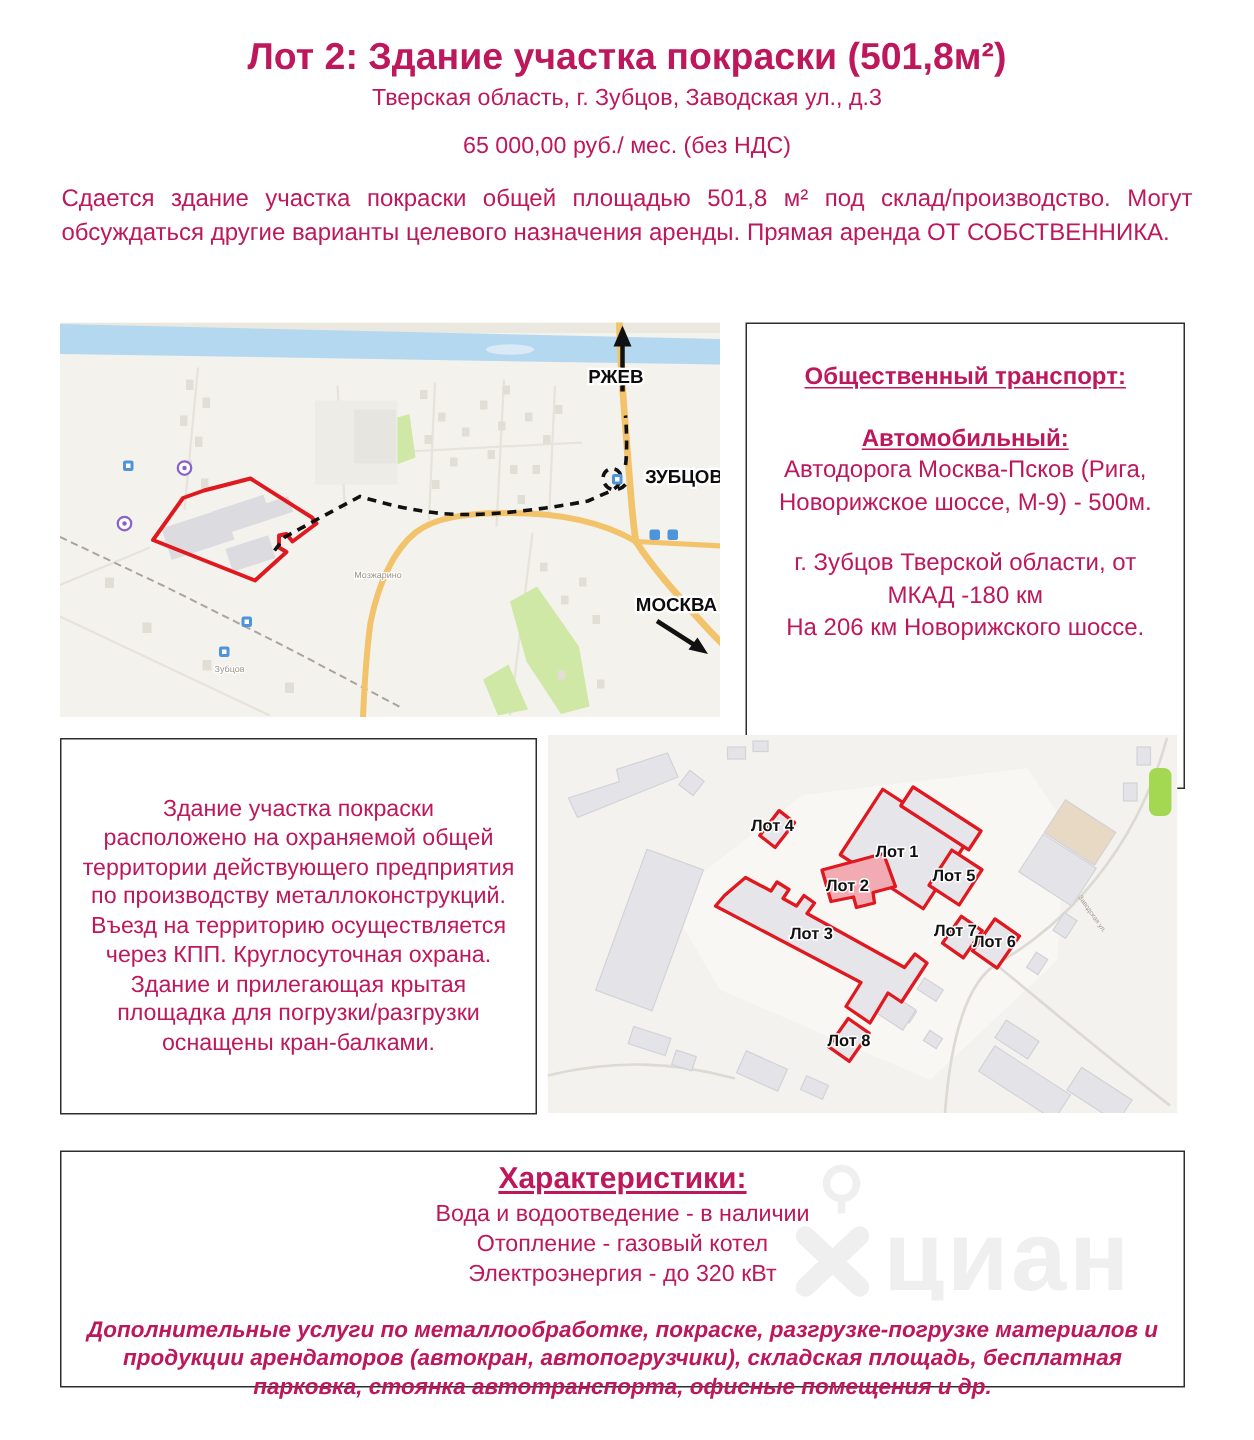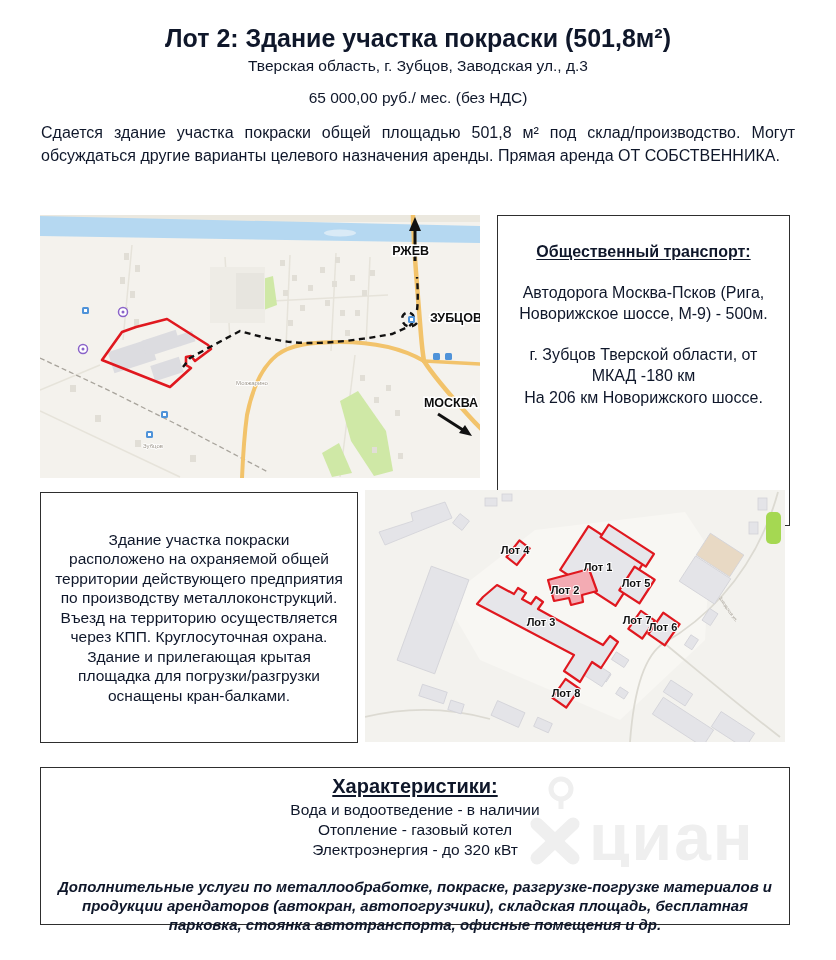--- a/index.html
+++ b/index.html
@@ -1,17 +1,17 @@
 <!DOCTYPE html>
 <html><head>
 <meta charset="utf-8">
 <style>
   html,body{margin:0;padding:0;background:#ffffff;}
   .page{position:relative;width:836px;height:960px;background:#fff;overflow:hidden;
-        font-family:"Liberation Sans",sans-serif;color:#0f172a;}
+        font-family:"Liberation Sans",sans-serif;color:#be185d;}
   .title{position:absolute;top:24px;left:0;width:100%;text-align:center;
          font-size:25px;font-weight:bold;margin:0;}
   .subline{position:absolute;left:0;width:100%;text-align:center;font-size:15.5px;}
   .addr{top:57px;} .price{top:89px;}
   .intro{position:absolute;top:121px;left:41px;width:754px;font-size:16px;
          line-height:23px;text-align:justify;margin:0;}
   .mapwrap{position:absolute;left:40px;top:215px;width:440px;height:263px;}
   .planwrap{position:absolute;left:365px;top:490px;width:420px;height:252px;}
   .box{position:absolute;border:1.5px solid #2e2e2e;box-sizing:border-box;background:#fff;}
   .transport{left:497px;top:215px;width:293px;height:311px;text-align:center;
@@ -177,20 +177,21 @@
       <text class="maplabel" x="416" y="107" text-anchor="middle" font-size="12">ЗУБЦОВ</text>
       <text class="maplabel" x="411" y="192" text-anchor="middle">МОСКВА</text>
       <text class="tinylabel" x="212" y="170" text-anchor="middle">Мозжарино</text>
       <text class="tinylabel" x="113" y="233" text-anchor="middle" fill="#8795ab">Зубцов</text>
     </svg>
   </div>
 
   <div class="box transport">
     <div class="bh">Общественный транспорт:</div>
     <div class="gap"></div>
+    <div class="bh">Автомобильный:</div>
     <div class="pre">Автодорога Москва-Псков (Рига,
 Новорижское шоссе, М-9) - 500м.</div>
     <div class="gap"></div>
     <div class="pre">г. Зубцов Тверской области, от
 МКАД -180 км
 На 206 км Новорижского шоссе.</div>
   </div>
 
   <div class="box sitedesc">
     <div class="pre">Здание участка покраски

